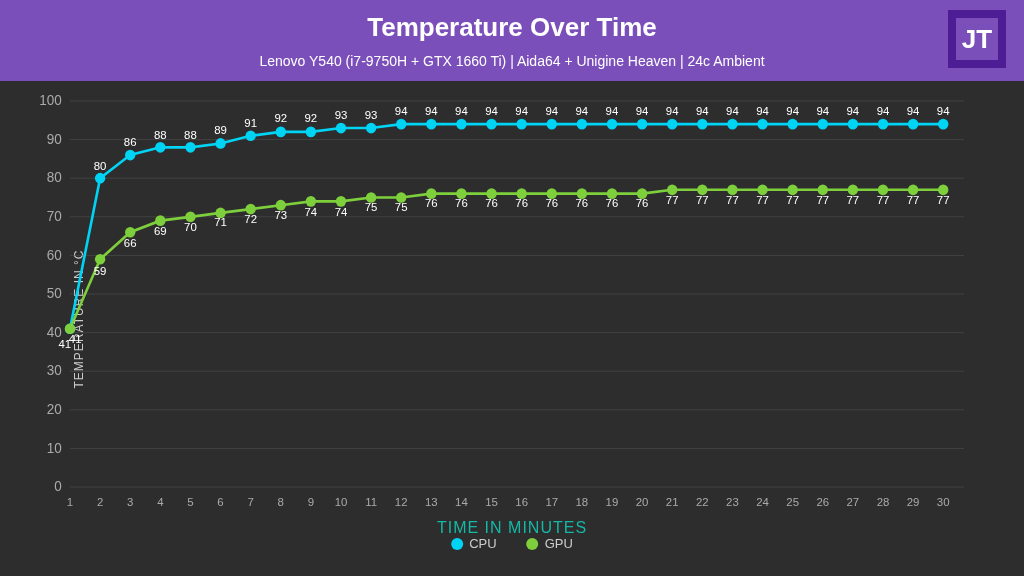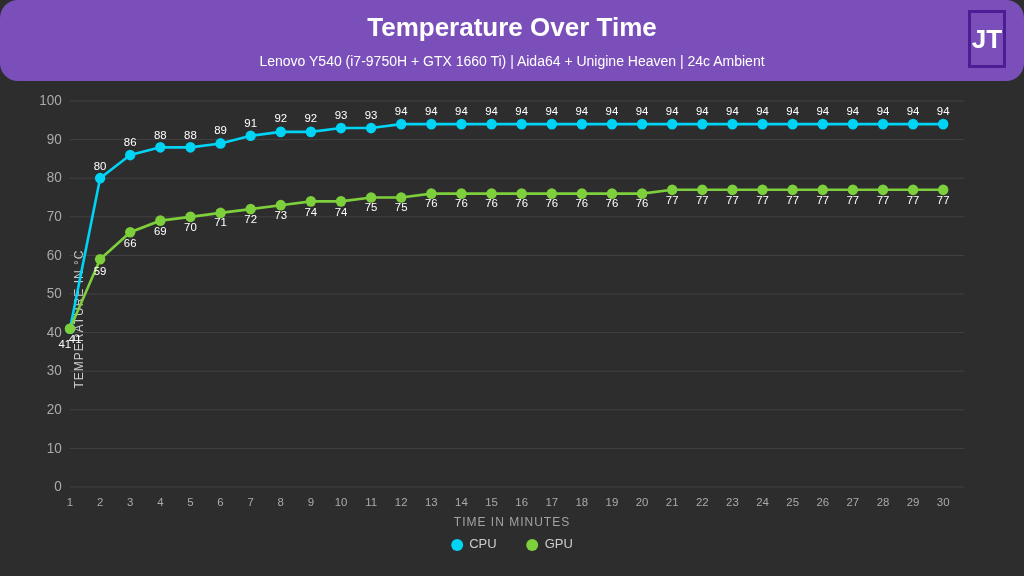--- a/index.html
+++ b/index.html
@@ -10,40 +10,39 @@
       font-family: Arial, sans-serif;
       overflow: hidden;
     }
     .header {
       background: #7b4fba;
       padding: 12px 20px;
       position: relative;
       display: flex;
       flex-direction: column;
       align-items: center;
-      border-radius: 18px;
     }
     .header-title {
       color: white;
       font-size: 26px;
       font-weight: bold;
     }
     .header-subtitle {
       color: white;
       font-size: 14px;
       margin-top: 10px;
     }
     .logo {
       position: absolute;
       right: 18px;
       top: 10px;
-      width: 38px;
+      width: 58px;
       height: 58px;
       background: #7b4fba;
-      border: 3px solid #4c1d95;
+      border: 8px solid #4c1d95;
       display: flex;
       align-items: center;
       justify-content: center;
       color: white;
       font-size: 26px;
       font-weight: bold;
     }
     .chart-area {
       position: relative;
       width: 1024px;
@@ -56,25 +55,25 @@
       left: 10px;
       top: 50%;
       transform: translateY(-50%) rotate(-90deg);
       color: #ccc;
       font-size: 12px;
       letter-spacing: 1px;
       white-space: nowrap;
     }
     .x-axis-label {
       position: absolute;
-      bottom: 28px;
+      bottom: 20px;
       left: 50%;
       transform: translateX(-50%);
-      color: #a3a3a3;
-      font-size: 12px;
+      color: #14b8a6;
+      font-size: 16px;
       letter-spacing: 1px;
     }
     .chart-inner {
       position: relative;
       width: 100%;
       height: 100%;
     }
     svg.chart-svg {
       width: 100%;
       height: 100%;
@@ -84,21 +83,21 @@
       position: absolute;
       bottom: 6px;
       left: 50%;
       transform: translateX(-50%);
       display: flex;
       gap: 30px;
       align-items: center;
     }
     .legend-item {
       display: flex;
-      align-items: flex-end;
+      align-items: center;
       gap: 6px;
       color: #ccc;
       font-size: 13px;
     }
     .legend-dot {
       width: 12px;
       height: 12px;
       border-radius: 50%;
     }
   </style>

